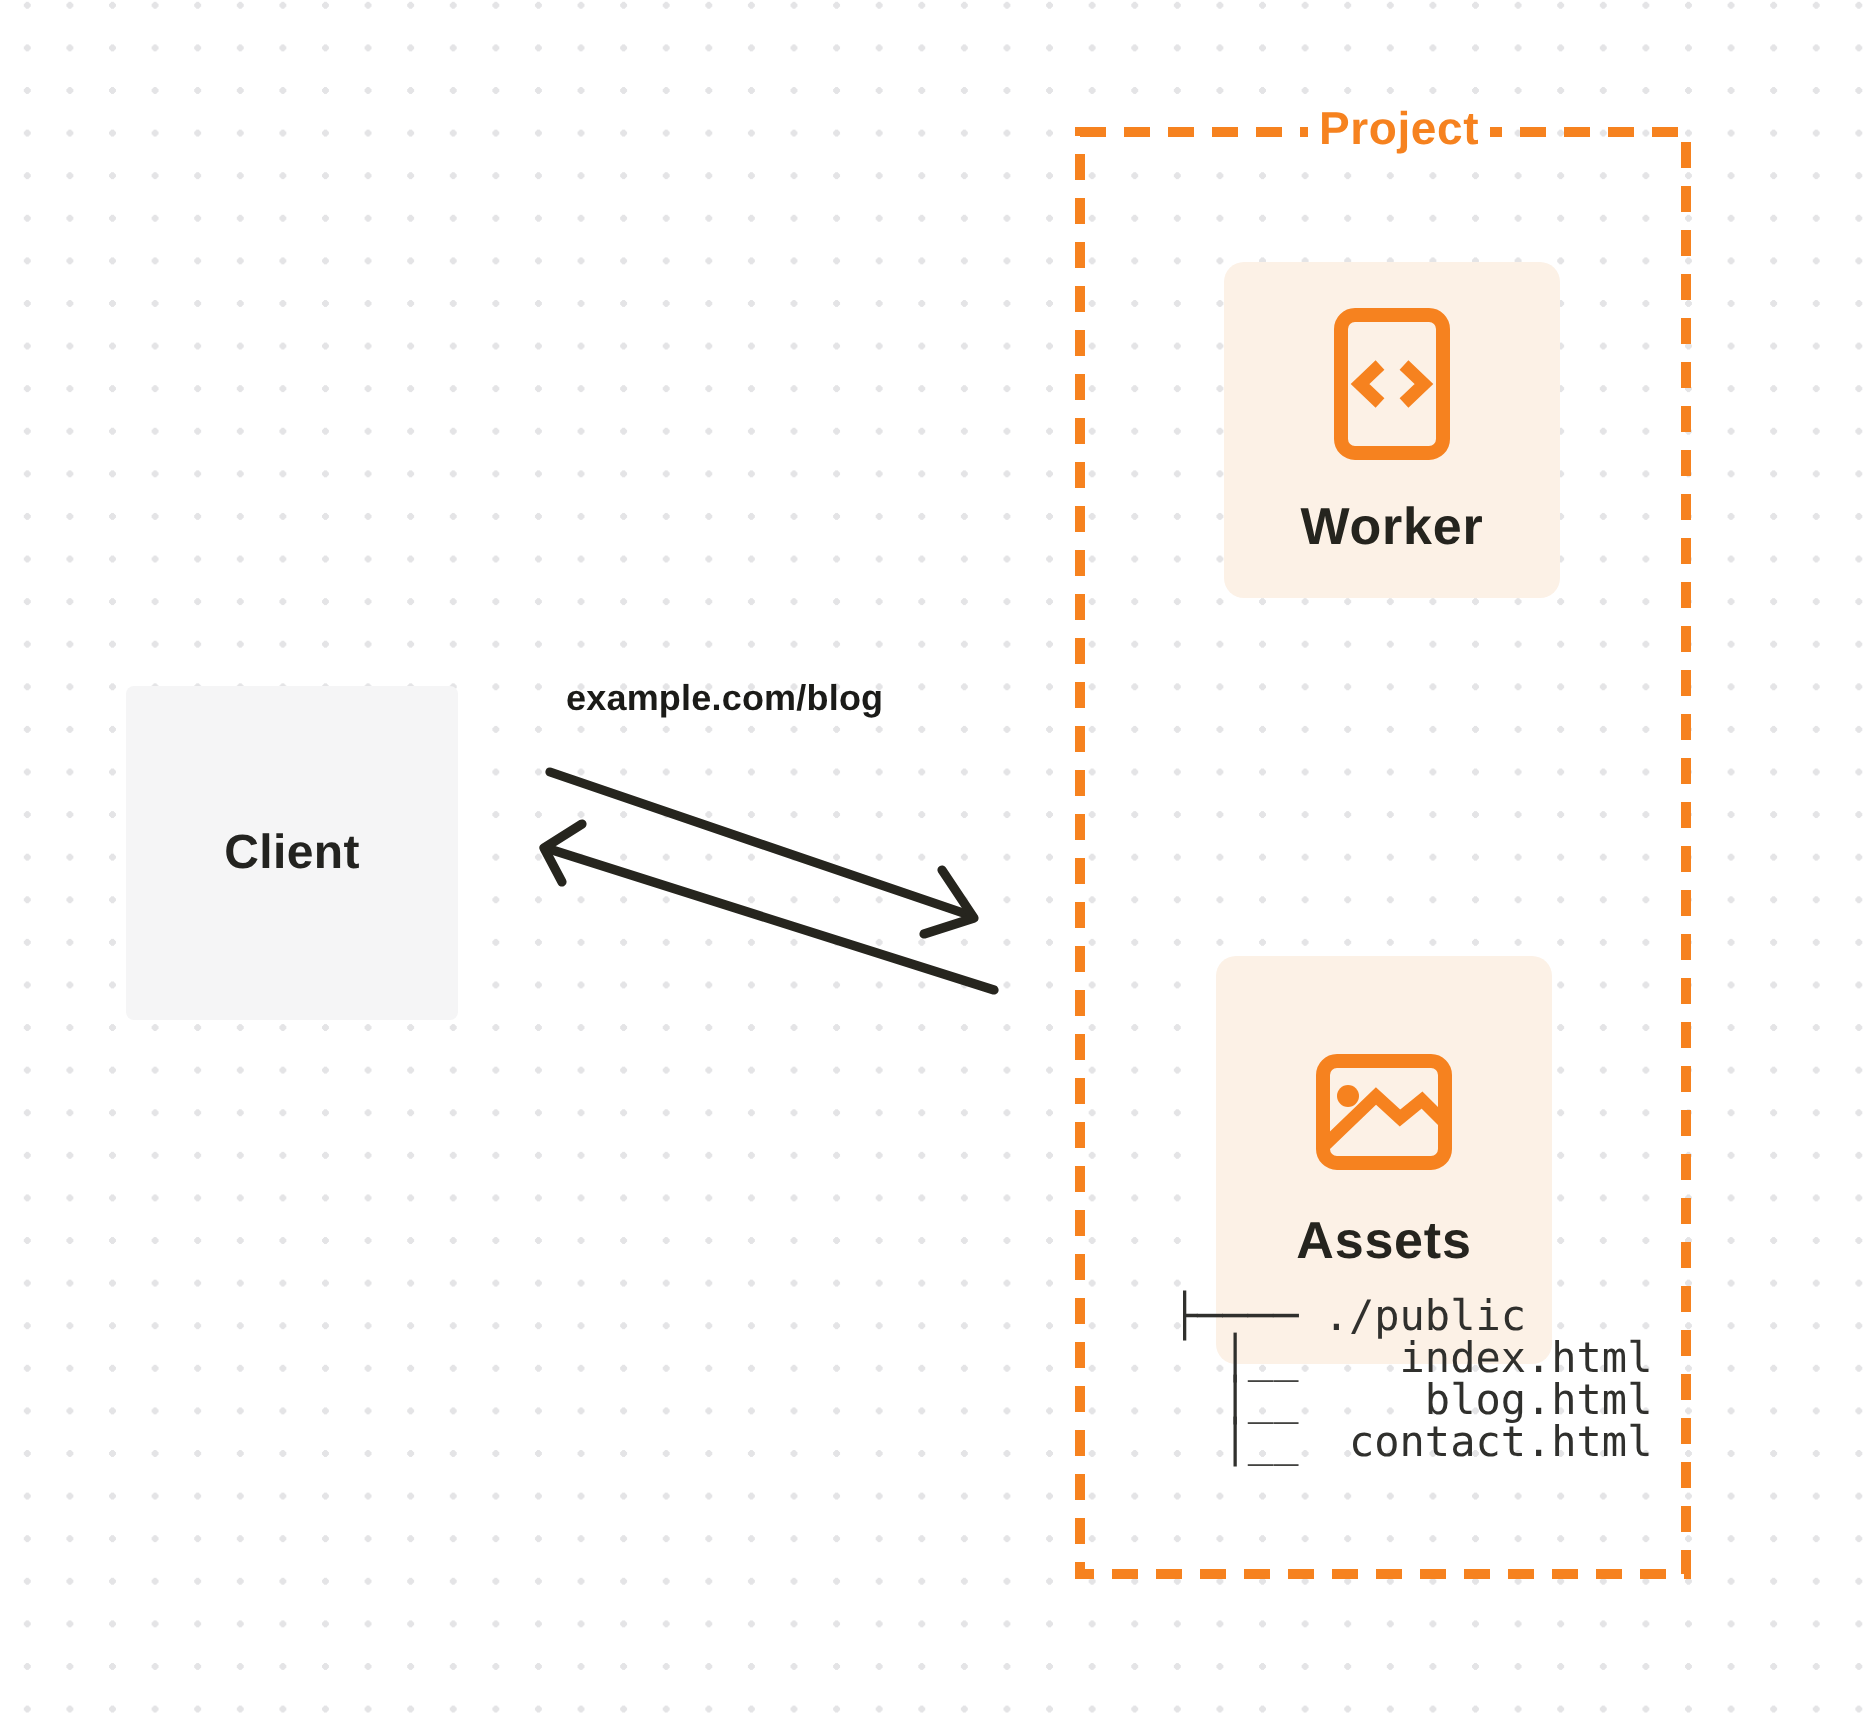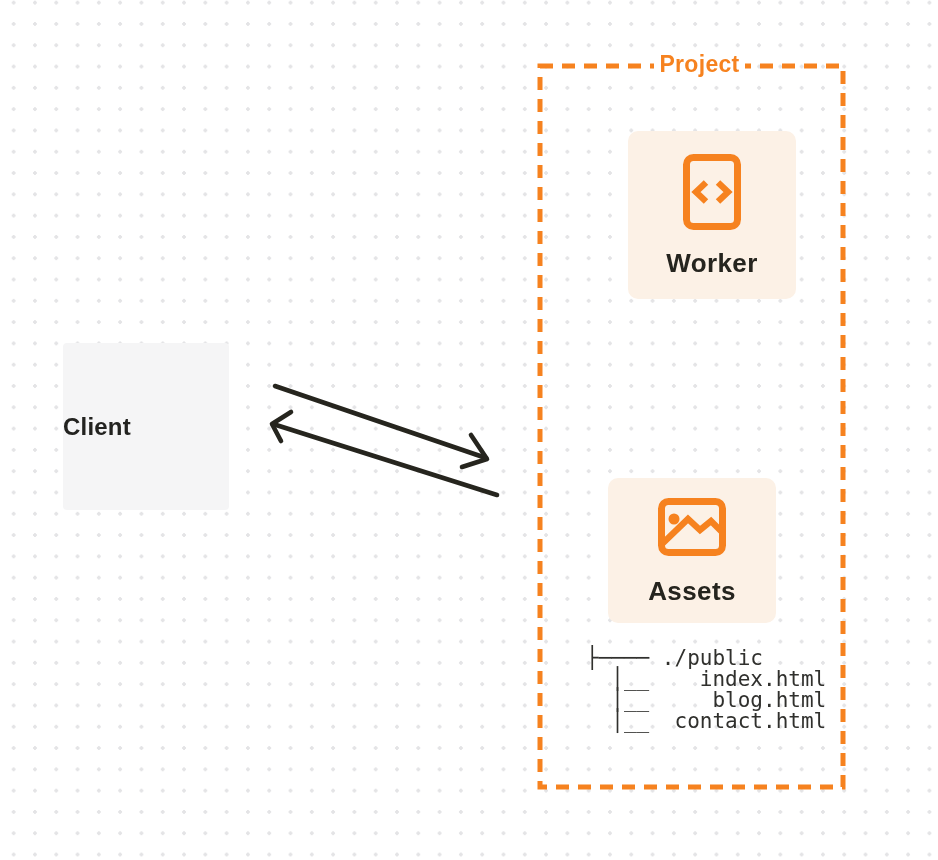--- a/index.html
+++ b/index.html
@@ -12,21 +12,21 @@
     background-image:radial-gradient(circle,#e4e4e6 1.6px,transparent 1.7px);
     background-size:21.3px 21.3px;
     background-position:3px -8px;
   }
   .overlay{position:absolute;left:0;top:0;width:938px;height:860px;}
 
   
   .client-box{
     position:absolute;left:63px;top:343px;width:166px;height:167px;
     background:#f5f5f6;border-radius:4px;
-    display:flex;align-items:center;
+    display:flex;align-items:center;justify-content:center;
   }
   .client-box .label{
     font-size:24px;font-weight:700;color:#232320;letter-spacing:.2px;
   }
 
   
   .url-label{
     position:absolute;left:283px;top:339px;
     font-size:18px;font-weight:700;color:#1b1b18;letter-spacing:.1px;
   }
@@ -39,22 +39,22 @@
   .project-label span{
     display:inline-block;background:#ffffff;padding:0 5px;
     font-size:23px;font-weight:700;color:#f6821f;letter-spacing:.3px;margin-left:16px;
   }
 
   
   .card{
     position:absolute;background:#fcf1e6;border-radius:10px;
     display:flex;flex-direction:column;align-items:center;justify-content:center;
   }
-  .card.worker{left:612px;top:131px;width:168px;height:168px;gap:20px;margin-left:16px;}
-  .card.assets{left:608px;top:478px;width:168px;height:145px;gap:22px;}
+  .card.worker{left:612px;top:131px;width:168px;height:168px;gap:20px;}
+  .card.assets{left:608px;top:478px;width:168px;height:204px;gap:22px;}
   .card .label{
     font-size:26px;font-weight:700;color:#25241e;letter-spacing:.4px;line-height:1;
   }
 
   
   .file-tree{
     position:absolute;left:586px;top:648px;margin:0;
     font-family:"DejaVu Sans Mono","Liberation Mono",monospace;
     font-size:21px;line-height:21px;color:#30302d;font-weight:500;
     white-space:pre;
@@ -76,20 +76,21 @@
     <g stroke="#26251e" stroke-width="4.6" fill="none" stroke-linecap="round" stroke-linejoin="round">
       <line x1="497" y1="495" x2="273" y2="424"></line>
       <polyline points="291,412 272,424 281,441"></polyline>
     </g>
   </svg>
 
   <div class="client-box">
     <span class="label">Client</span>
   </div>
 
+  <div class="url-label">example.com/blog</div>
 
   <div class="project-label">
     <span>Project</span>
   </div>
 
   <div class="card worker">
     <svg width="58" height="76" viewBox="0 0 58 76">
       <rect x="3.5" y="3.5" width="51" height="69" rx="7" fill="none" stroke="#f6821f" stroke-width="7"></rect>
       <polyline points="23,28.5 13,38 23,47.5" fill="none" stroke="#f6821f" stroke-width="6.4" stroke-linejoin="miter"></polyline>
       <polyline points="35,28.5 45,38 35,47.5" fill="none" stroke="#f6821f" stroke-width="6.4" stroke-linejoin="miter"></polyline>

